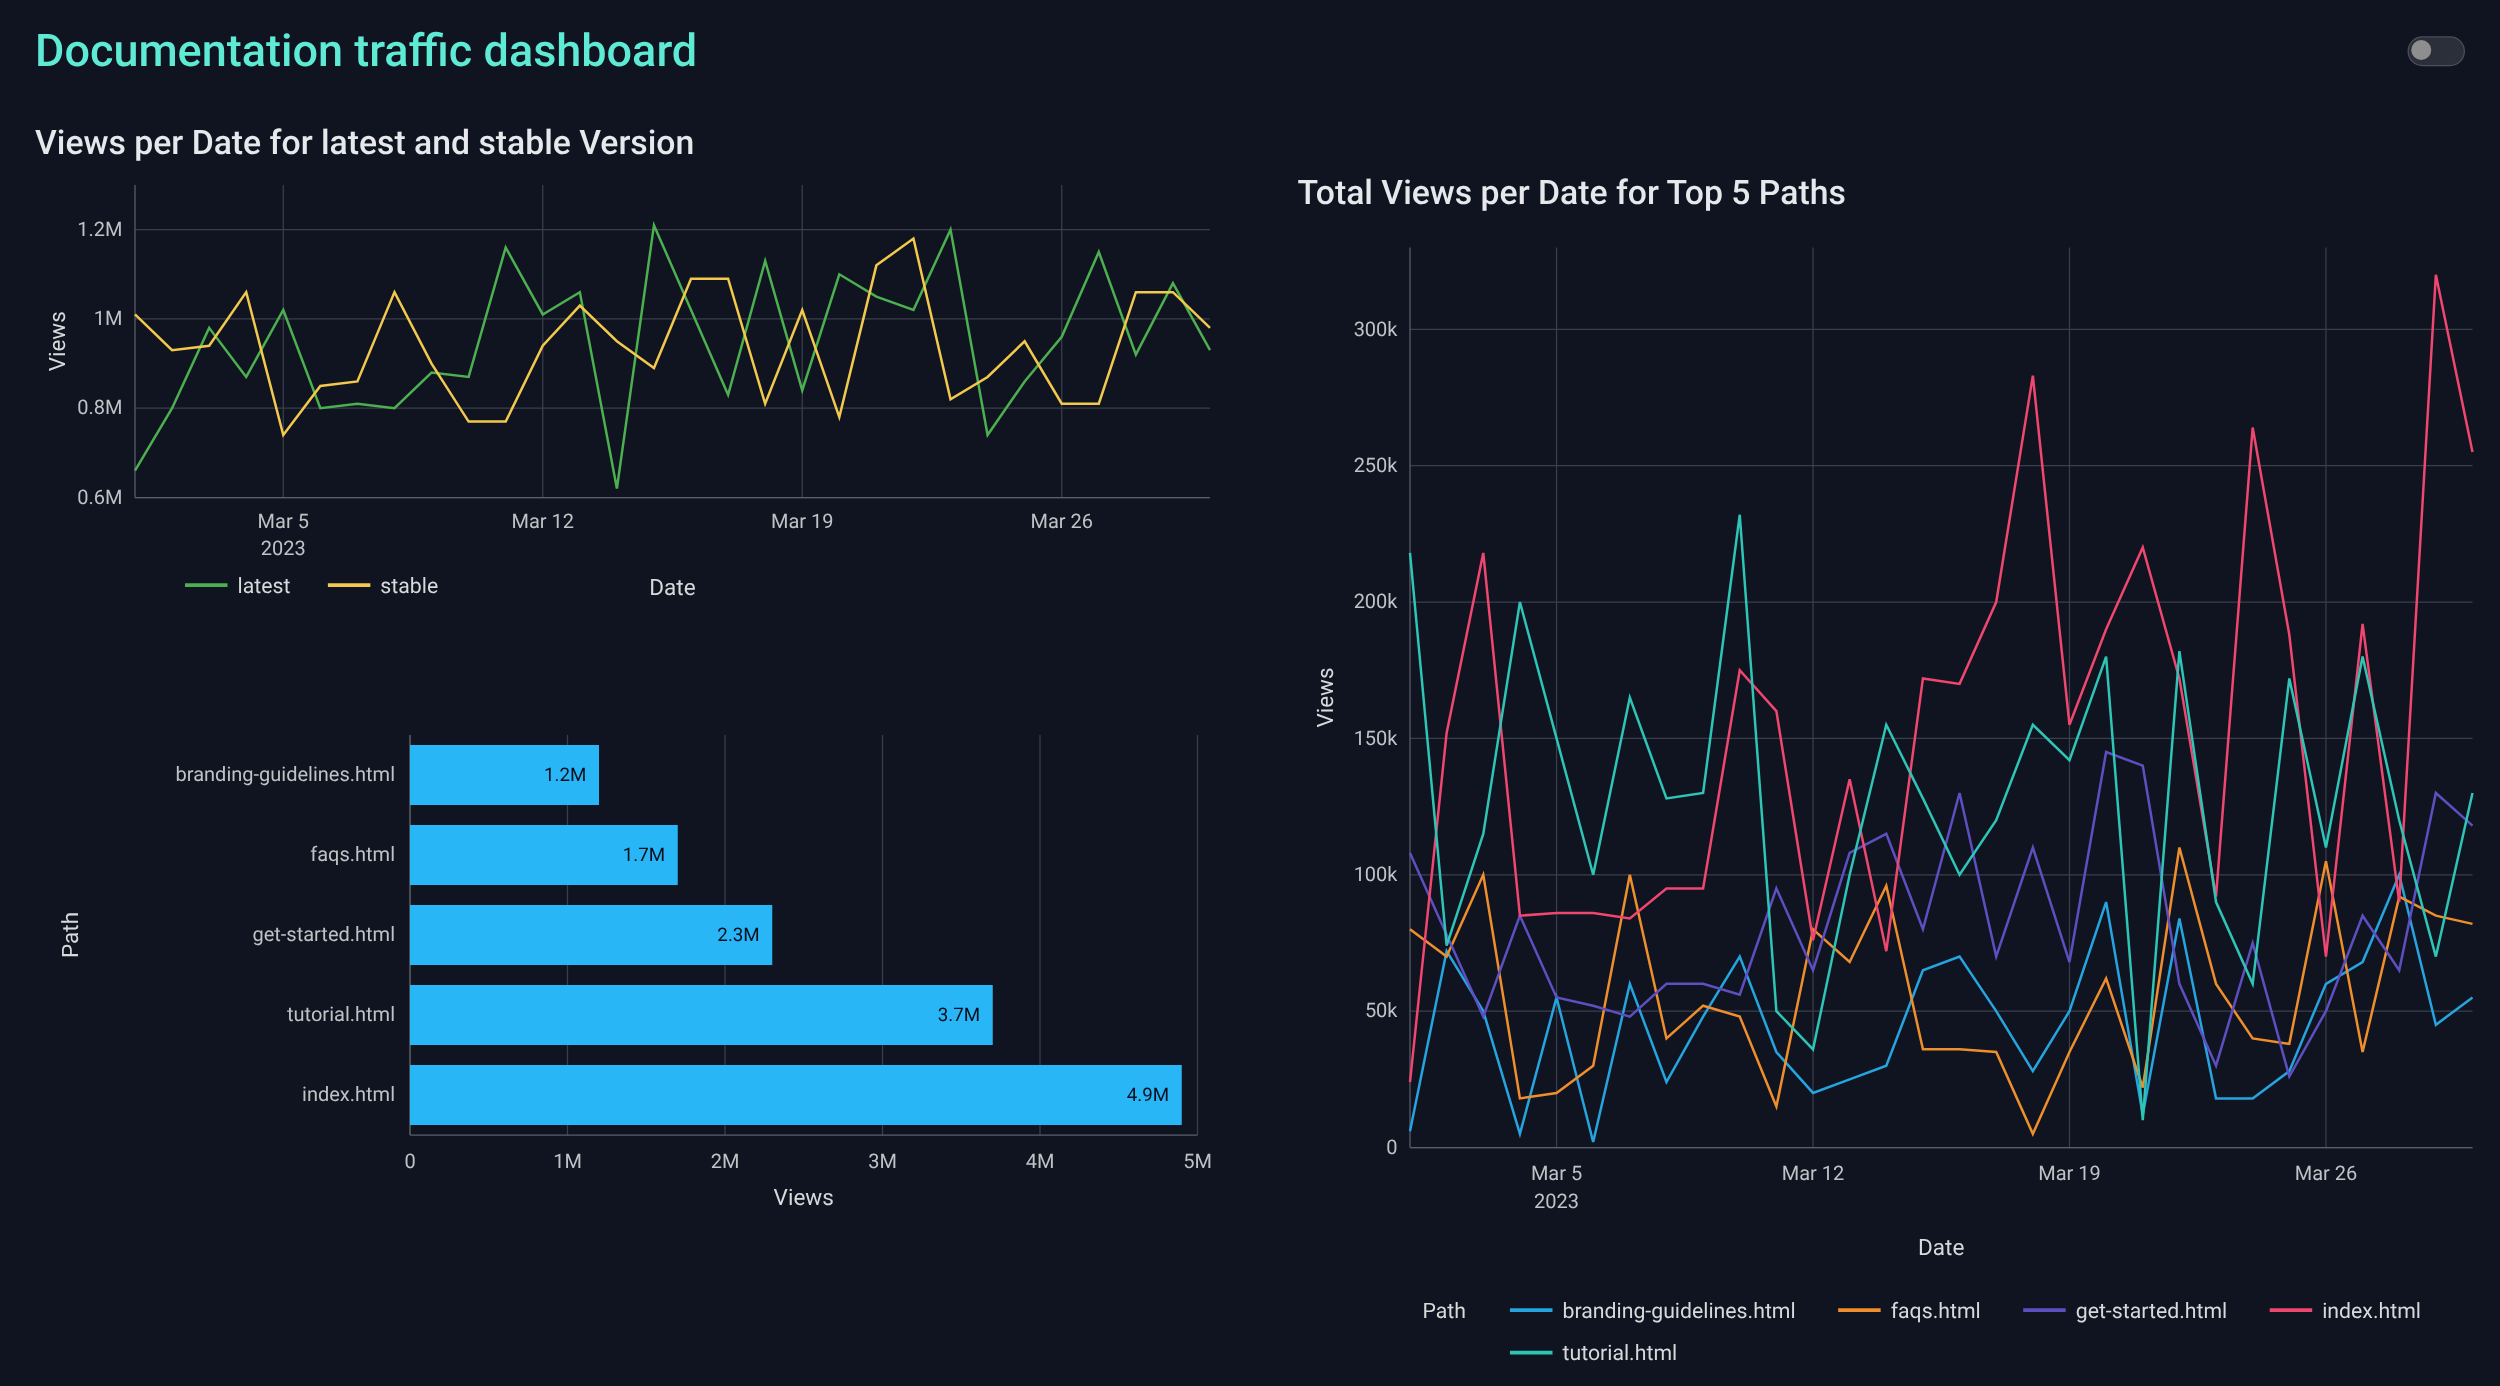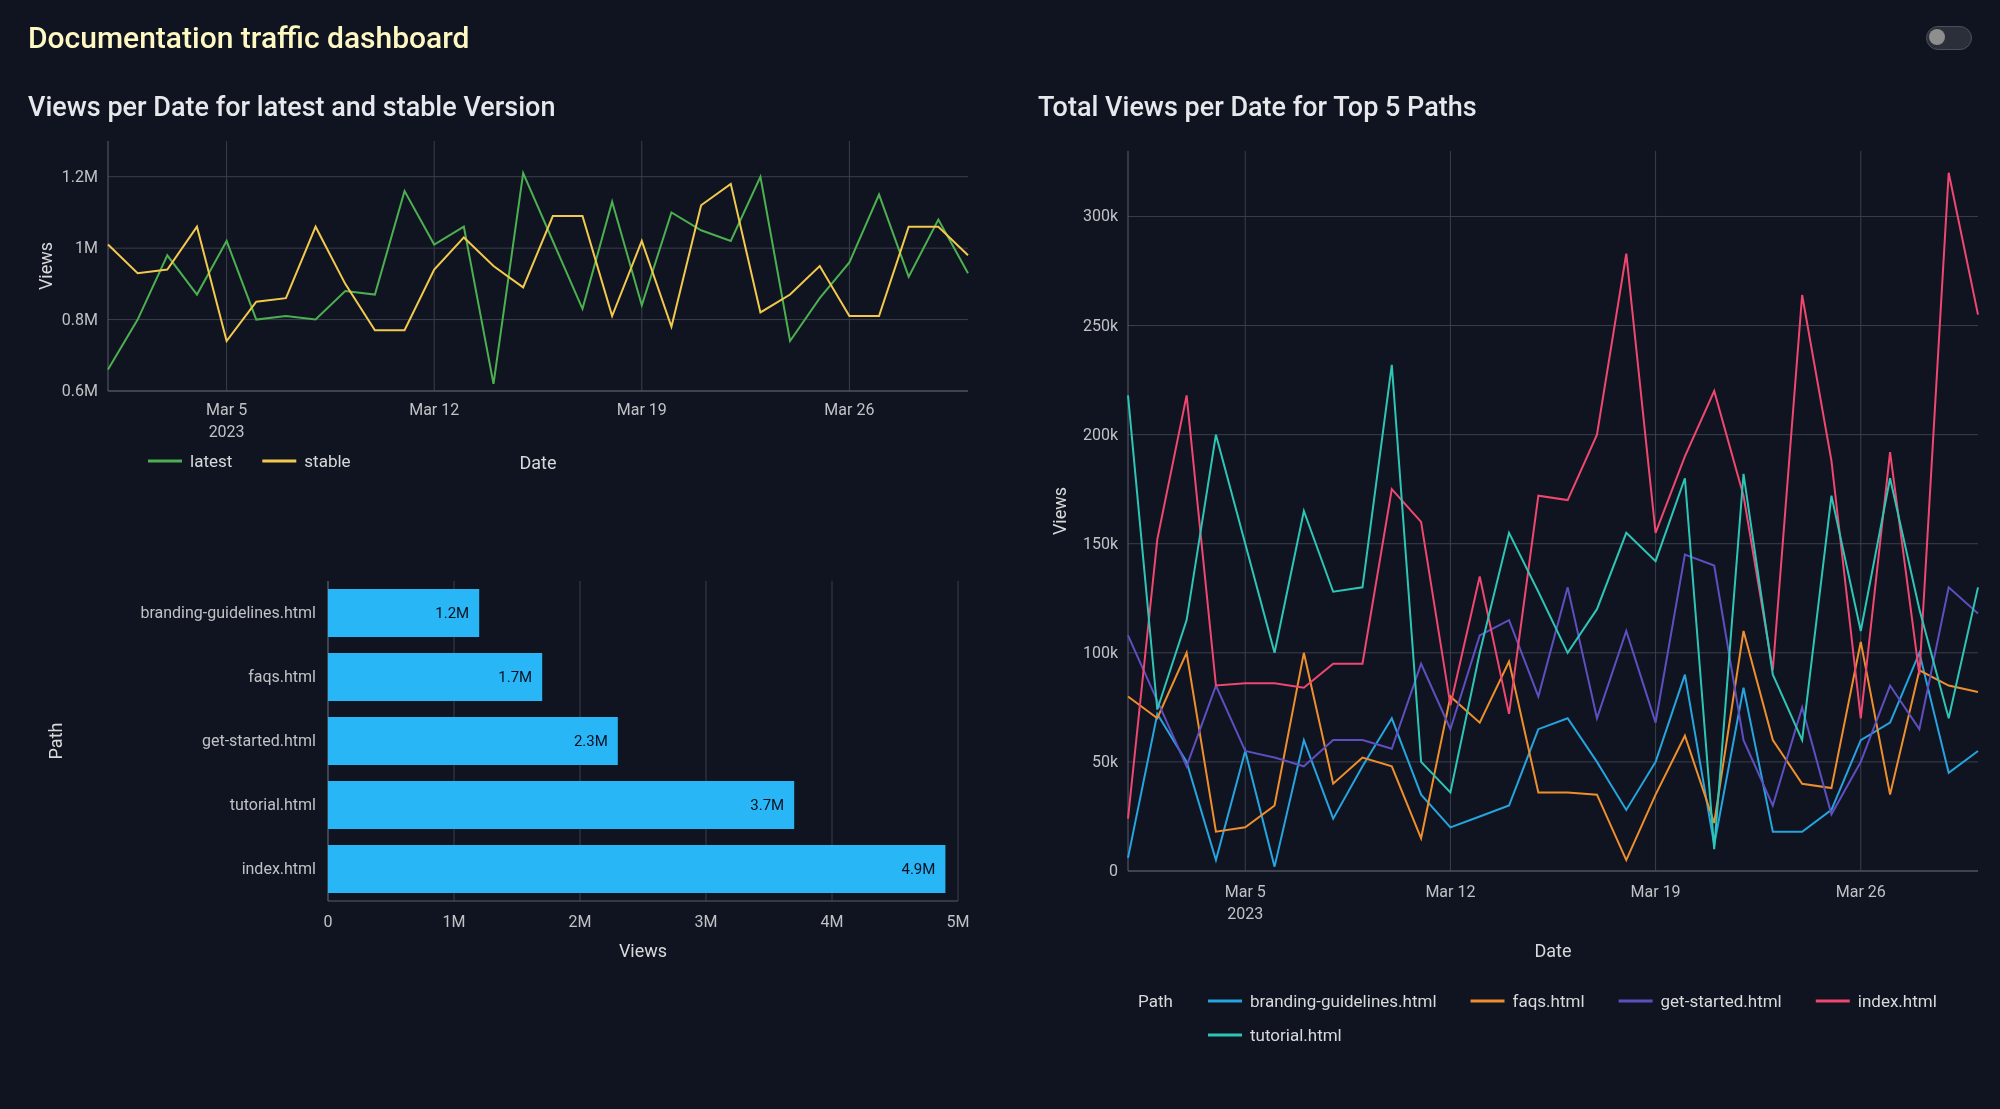--- a/index.html
+++ b/index.html
@@ -16,23 +16,23 @@
     padding: 20px 28px;
     box-sizing: border-box;
   }
   .header {
     display: flex;
     justify-content: space-between;
     align-items: center;
     margin-bottom: 36px;
   }
   .title {
-    font-size: 30px;
+    font-size: 36px;
     font-weight: 500;
-    color: #fef9c3;
+    color: #5eead4;
   }
   .toggle {
     width: 44px;
     height: 22px;
     border-radius: 999px;
     background: #2a2f3a;
     border: 1px solid #4a4f5a;
     position: relative;
   }
   .toggle::after {
@@ -47,21 +47,21 @@
   }
   .grid {
     display: grid;
     grid-template-columns: 990px 960px;
     grid-template-rows: 440px 500px;
     column-gap: 20px;
     row-gap: 30px;
   }
   .cell-lines { grid-column: 1; grid-row: 1; }
   .cell-bars  { grid-column: 1; grid-row: 2; }
-  .cell-paths { grid-column: 2; grid-row: 1 / span 2; }
+  .cell-paths { grid-column: 2; grid-row: 1 / span 2; margin-top: 40px; }
   .chart-title {
     font-size: 27px;
     font-weight: 500;
     color: #e6e8ec;
     margin-bottom: 8px;
   }
   svg { display: block; }
   .axis-label { font-size: 18px; fill: #d8d9da; }
   .tick-label { font-size: 16px; fill: #c0c2c5; }
   .gridline { stroke: #3a3f4b; stroke-width: 1; }

